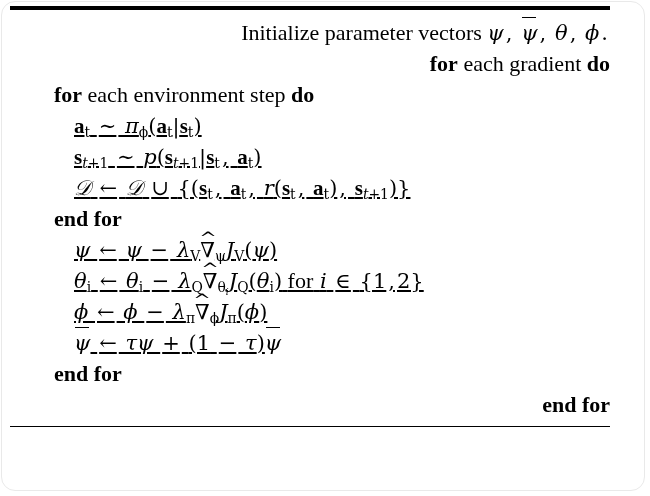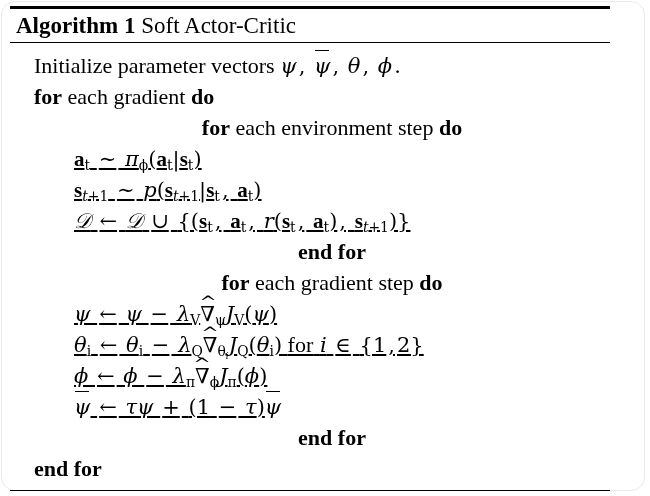--- a/index.html
+++ b/index.html
@@ -63,22 +63,22 @@
     padding: 7px 0 6px 0;
   }
 
   .alg-line {
     font-size: 22px;
     line-height: 31px;
     height: 31px;
     white-space: nowrap;
     position: relative;
   }
-  .indent-0 { padding-left: 24px; }
-  .indent-1 { padding-left: 44px; text-align: center; }
+  .indent-0 { padding-left: 24px; text-align: right; }
+  .indent-1 { padding-left: 44px; }
   .indent-2 { padding-left: 64px; text-decoration: underline; }
 
   .kw { font-weight: bold; }
   .rm { font-style: normal; }
 
   
   .math {
     font-family: "DejaVu Serif", "Liberation Serif", serif;
     font-style: italic;
     font-size: 21px;
@@ -132,23 +132,20 @@
 </style>
 </head>
 <body>
 
 <div id="page-sheet">
 
   <div id="algorithm-block">
 
     <div class="rule-thick"></div>
 
-    <div id="algorithm-title">
-      <span class="kw">Algorithm 1</span><span>&nbsp;</span><span class="title-name">Soft Actor-Critic</span>
-    </div>
 
     <div class="rule-thin"></div>
 
     <div id="algorithm-body">
 
       <div class="alg-line indent-0">
         <span class="rm">Initialize parameter vectors</span>
         <span class="math">ψ<span class="op">,</span> <span class="ovl">ψ</span><span class="op">,</span> θ<span class="op">,</span> ϕ<span class="op" style="font-style:normal">.</span></span>
       </div>
 
@@ -173,25 +170,20 @@
       </div>
 
       <div class="alg-line indent-2">
         <span class="math"><span class="cal">𝒟</span> <span class="op">←</span> <span class="cal">𝒟</span> <span class="op">∪</span> <span class="paren">{(</span><span class="mathbf">s</span><sub class="it">t</sub><span class="op">,</span> <span class="mathbf">a</span><sub class="it">t</sub><span class="op">,</span> <span>r</span><span class="paren">(</span><span class="mathbf">s</span><sub class="it">t</sub><span class="op">,</span> <span class="mathbf">a</span><sub class="it">t</sub><span class="paren">)</span><span class="op">,</span> <span class="mathbf">s</span><sub><span class="it">t</span>+1</sub><span class="paren">)}</span></span>
       </div>
 
       <div class="alg-line indent-1">
         <span class="kw">end for</span>
       </div>
 
-      <div class="alg-line indent-1">
-        <span class="kw">for</span>
-        <span class="rm">each gradient step</span>
-        <span class="kw">do</span>
-      </div>
 
       <div class="alg-line indent-2">
         <span class="math">ψ <span class="op">←</span> ψ <span class="op">−</span> λ<sub>V</sub><span class="hat">∇</span><sub class="it">ψ</sub><span>J</span><sub>V</sub><span class="paren">(</span>ψ<span class="paren">)</span></span>
       </div>
 
       <div class="alg-line indent-2">
         <span class="math">θ<sub class="it">i</sub> <span class="op">←</span> θ<sub class="it">i</sub> <span class="op">−</span> λ<sub>Q</sub><span class="hat">∇</span><sub class="it">θ<sub class="it">i</sub></sub><span>J</span><sub>Q</sub><span class="paren">(</span>θ<sub class="it">i</sub><span class="paren">)</span></span>
         <span class="rm">for</span><span class="math"> <span>i</span> <span class="op">∈</span> <span class="paren">{1</span><span class="op">,</span><span class="paren">2}</span></span>
       </div>
 

